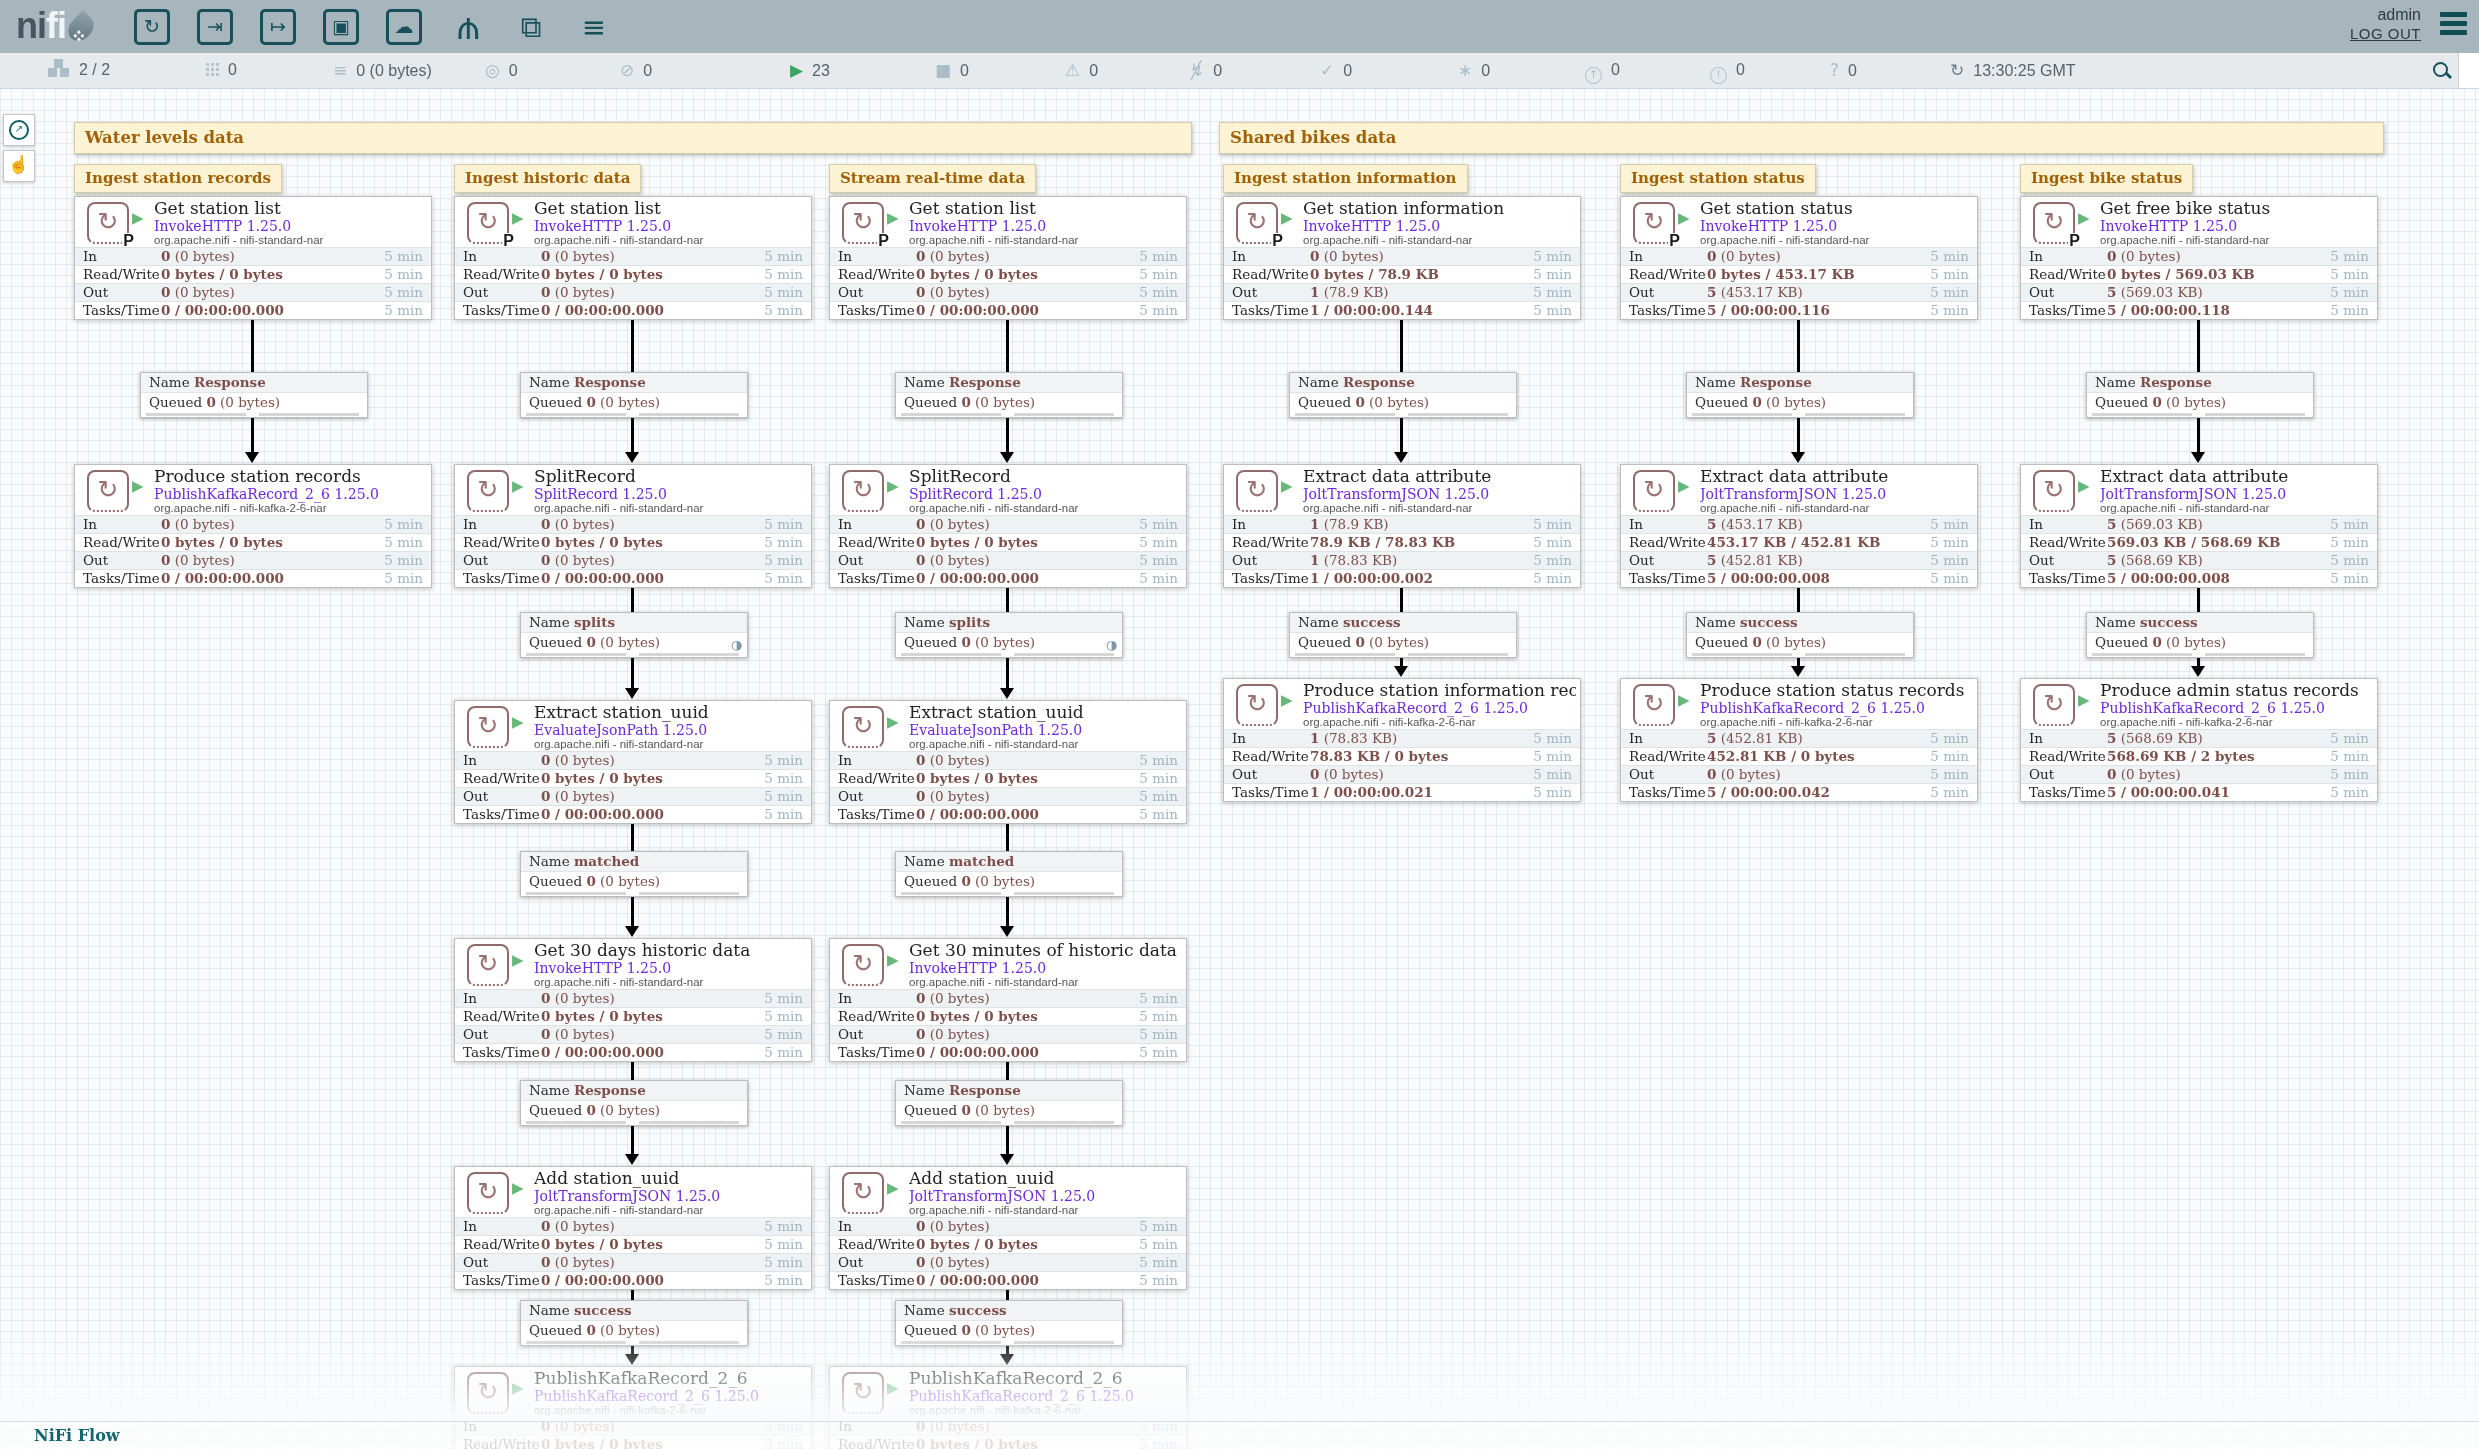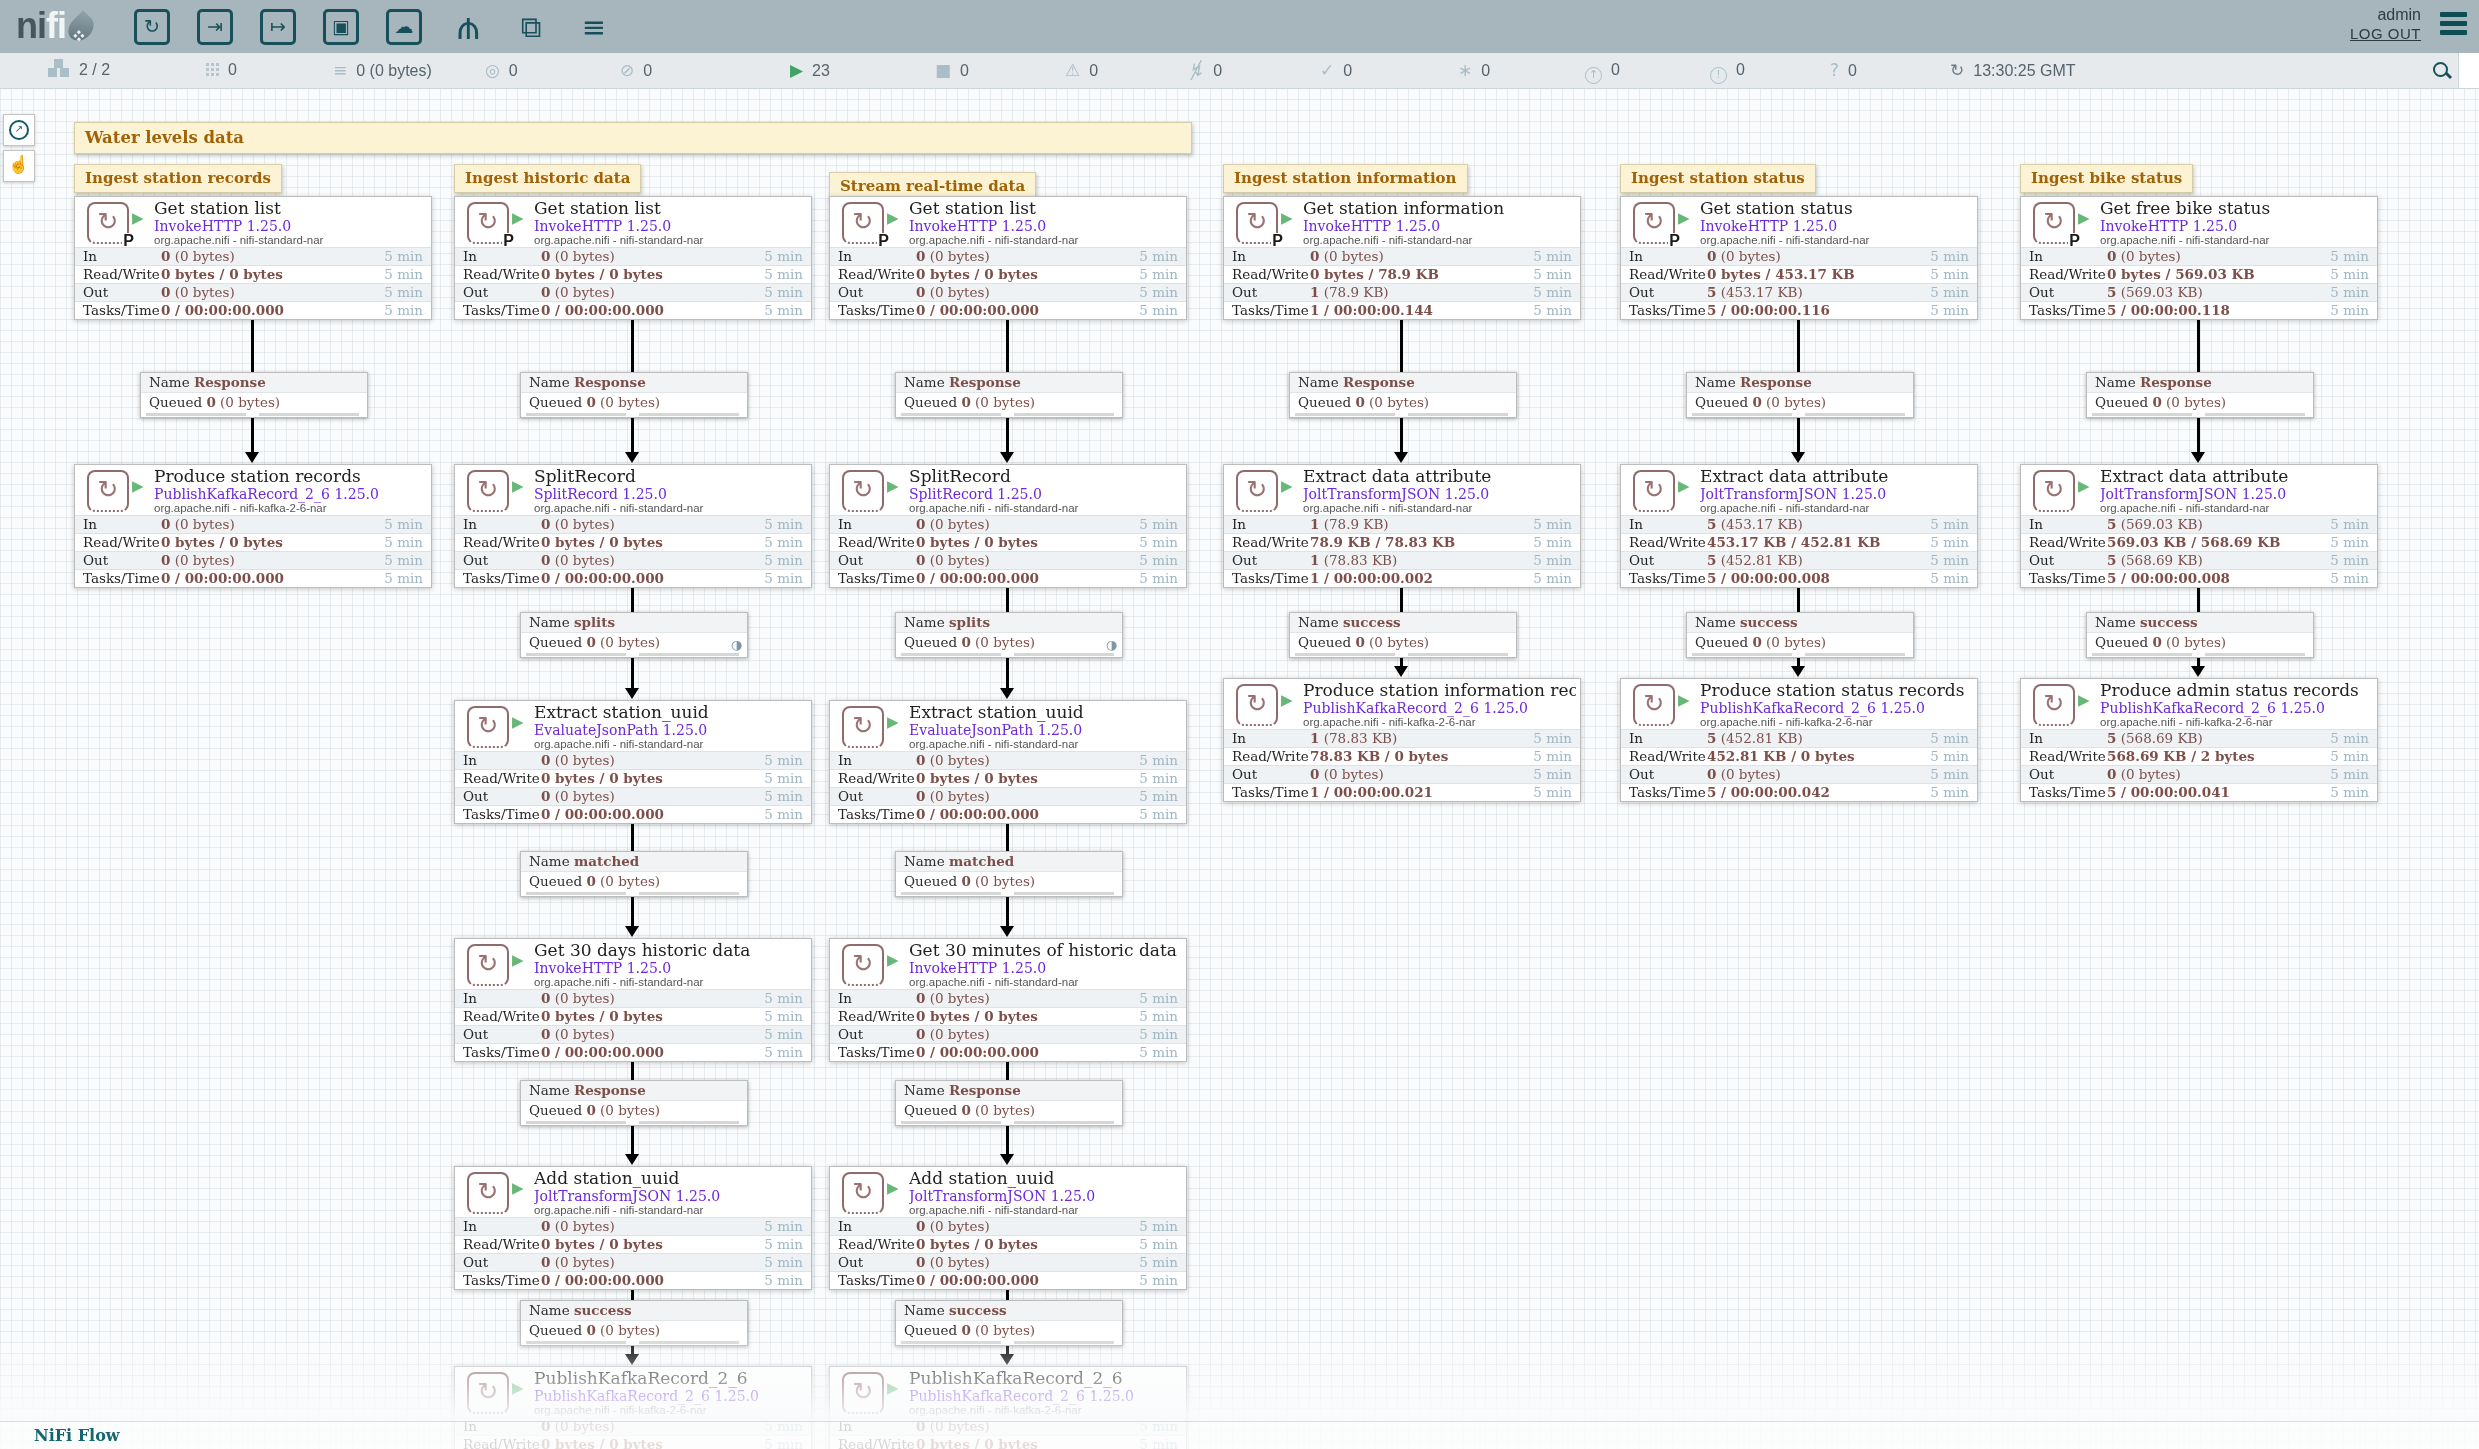--- a/index.html
+++ b/index.html
@@ -122,20 +122,21 @@
     background:rgba(253,253,253,.82);border-top:1px solid #d8dde0;
     font-family:"DejaVu Serif",serif;font-weight:bold;font-size:16px;color:#14656f;line-height:28px;padding-left:34px;}
 </style>
 </head>
 <body>
 
 <div id="flow">
     <div class="pal" style="top: 114px;"><span class="circ"><i>↗</i></span></div>
     <div class="pal" style="top: 150px;"><span>☝</span></div>
     <div class="glabel" style="left: 74px; top: 122px; width: 1106px;">Water levels data</div>
+    <div class="glabel" style="left: 1219px; top: 122px; width: 1153px;">Shared bikes data</div>
     <div class="clabel" style="left: 74px; top: 164px;">Ingest station records</div>
     <div class="arrow-line" style="left: 250.5px; top: 318px; height: 136px;"></div>
     <div class="arrow-head" style="left: 245px; top: 452px;"></div>
     <div class="conn" style="left: 140px; top: 372px;">
       <div class="conn-row1">Name <b>Response</b></div>
       <div class="conn-row2">Queued <b>0</b><span class="qv"> (0 bytes)</span></div>
       <div class="conn-bars">
         <div class="conn-bar" style="left: 5px; width: 100px;"></div>
         <div class="conn-bar" style="left: 118px; width: 100px;"></div>
       </div>
@@ -302,21 +303,21 @@
         <div class="run-icon">▶</div>
         <div class="proc-text">
           <div class="proc-title">PublishKafkaRecord_2_6</div>
           <div class="proc-type">PublishKafkaRecord_2_6 1.25.0</div>
           <div class="proc-bundle">org.apache.nifi - nifi-kafka-2-6-nar</div>
         </div>
       </div>
       <div class="stat-row alt">In<span class="stat-val"><b>0</b> (0 bytes)</span><span class="stat-period">5 min</span></div>
       <div class="stat-row">Read/Write<span class="stat-val"><b>0 bytes / 0 bytes</b></span><span class="stat-period">5 min</span></div>
     </div>
-    <div class="clabel" style="left: 829px; top: 172px;">Stream real-time data</div>
+    <div class="clabel" style="left: 829px; top: 164px;">Stream real-time data</div>
     <div class="arrow-line" style="left: 1005.5px; top: 318px; height: 136px;"></div>
     <div class="arrow-head" style="left: 1000px; top: 452px;"></div>
     <div class="arrow-line" style="left: 1005.5px; top: 586px; height: 104px;"></div>
     <div class="arrow-head" style="left: 1000px; top: 688px;"></div>
     <div class="arrow-line" style="left: 1005.5px; top: 822px; height: 106px;"></div>
     <div class="arrow-head" style="left: 1000px; top: 926px;"></div>
     <div class="arrow-line" style="left: 1005.5px; top: 1060px; height: 96px;"></div>
     <div class="arrow-head" style="left: 1000px; top: 1154px;"></div>
     <div class="arrow-line" style="left: 1005.5px; top: 1288px; height: 68px;"></div>
     <div class="arrow-head" style="left: 1000px; top: 1354px;"></div>

